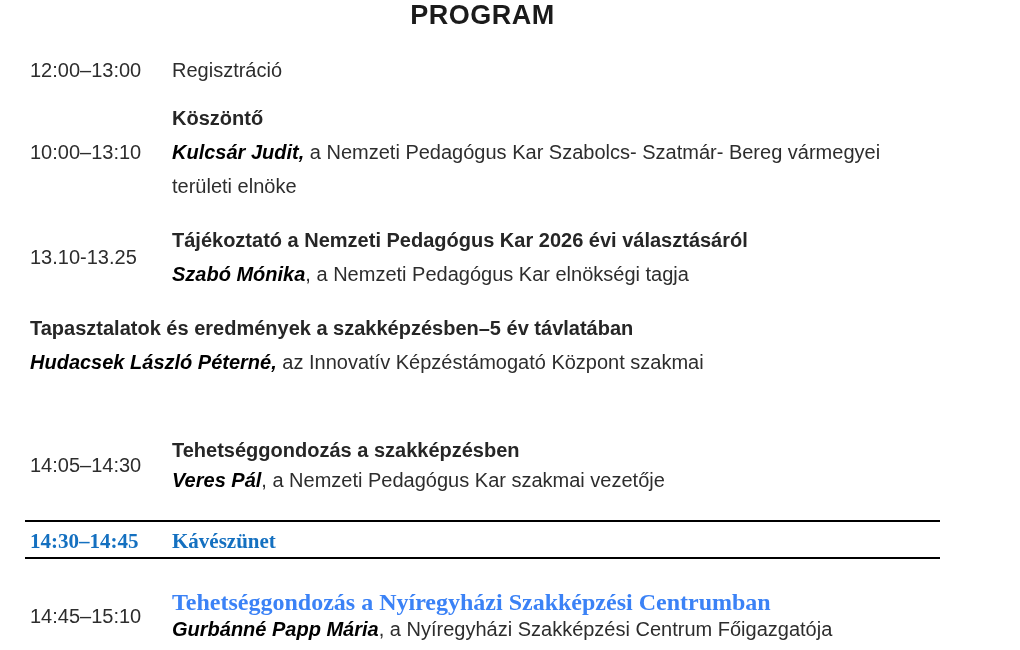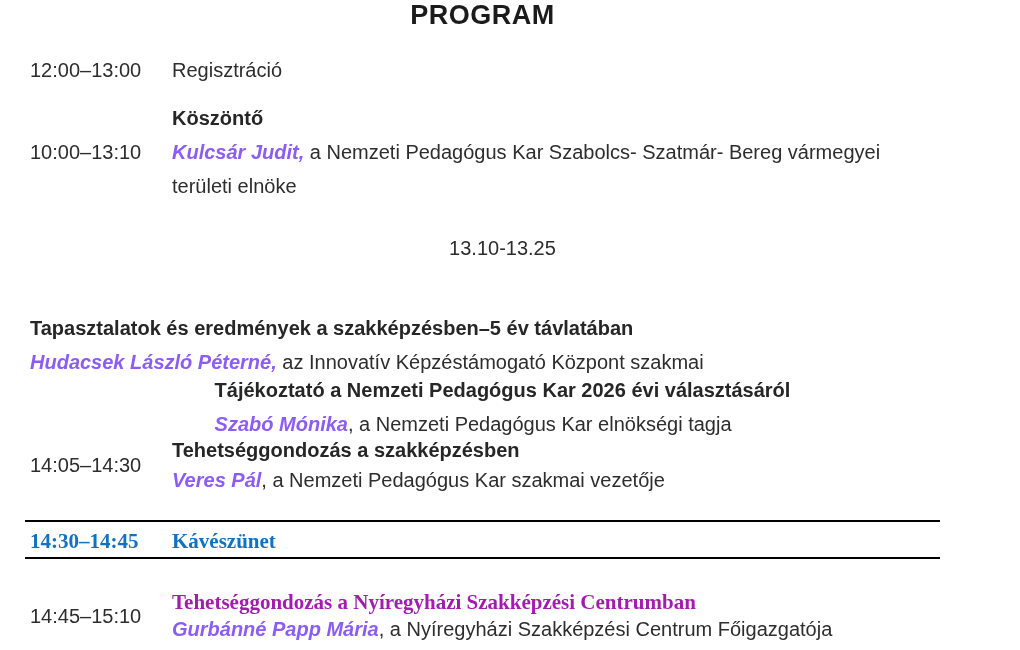--- a/index.html
+++ b/index.html
@@ -43,40 +43,40 @@
   .time {
     flex: 0 0 142px;
     white-space: nowrap;
   }
   .content {
     flex: 1 1 auto;
     min-width: 0;
   }
   .line { white-space: nowrap; }
   .t-bold { font-weight: 700; color: #262626; }
-  .name { font-weight: 700; font-style: italic; color: #8b5cf6; }
+  .name { font-weight: 700; font-style: italic; color: #000000; }
   
   .b1 { top: 53px; }
   .b2 { top: 101px; }
-  .b3 { top: 231px; flex-direction: column; }
+  .b3 { top: 223px; }
   .b4 { top: 311px; }
   .b5 { top: 435px; line-height: 30px; }
   .b6 { top: 589px; line-height: 27px; }
   .coffee { top: 524px; line-height: 34px; }
   .coffee .time, .coffee .line {
     font-family: "Liberation Serif", serif;
     font-weight: 700;
     font-size: 21px;
     color: #1470c0;
   }
   .b6 .t-serif {
     font-family: "Liberation Serif", serif;
     font-weight: 700;
-    font-size: 21px;
-    color: #a21caf;
+    font-size: 24px;
+    color: #3b82f6;
   }
   .rule {
     position: absolute;
     left: 25px;
     width: 915px;
     height: 0;
     border-top: 2px solid #000000;
   }
   .rule1 { top: 520px; }
   .rule2 { top: 557px; }

